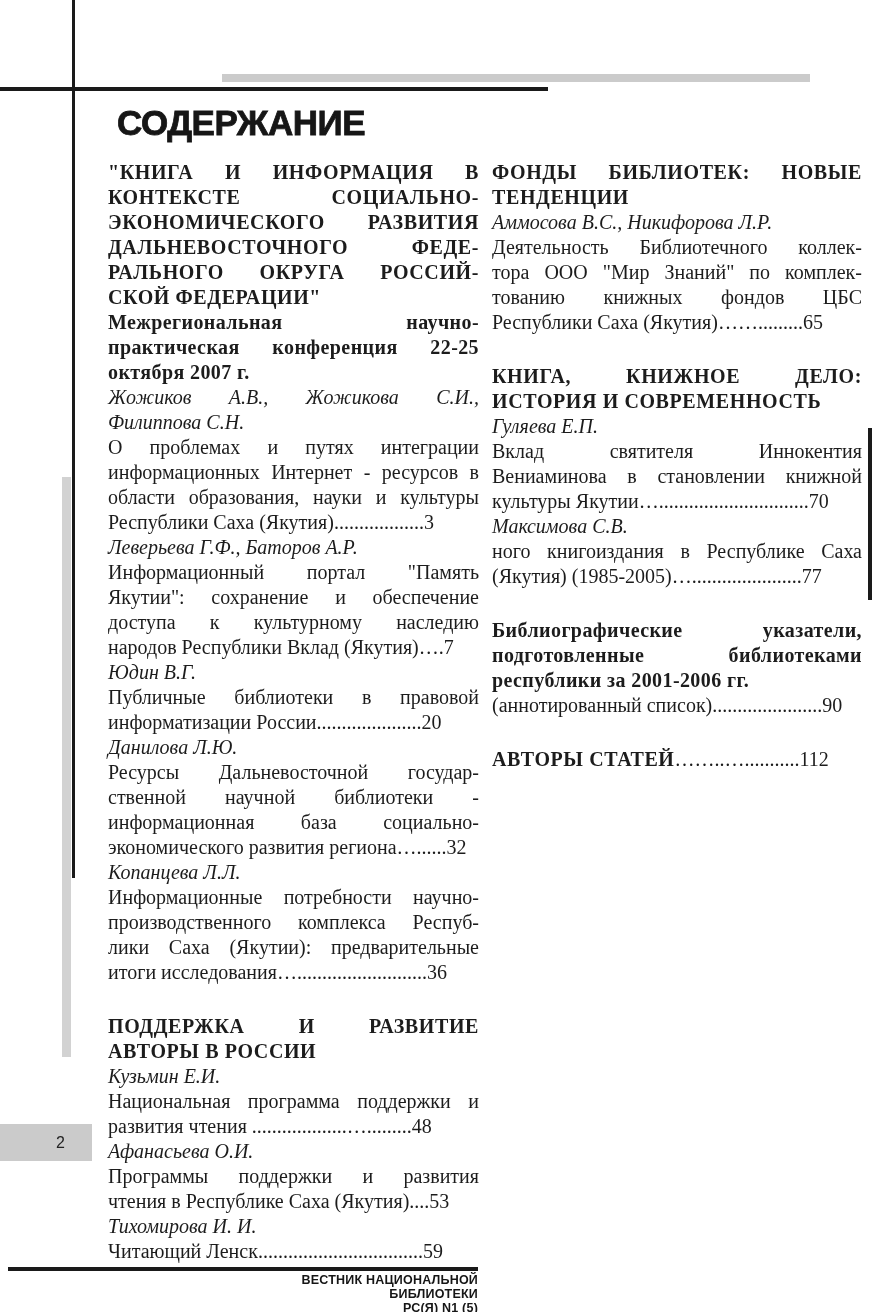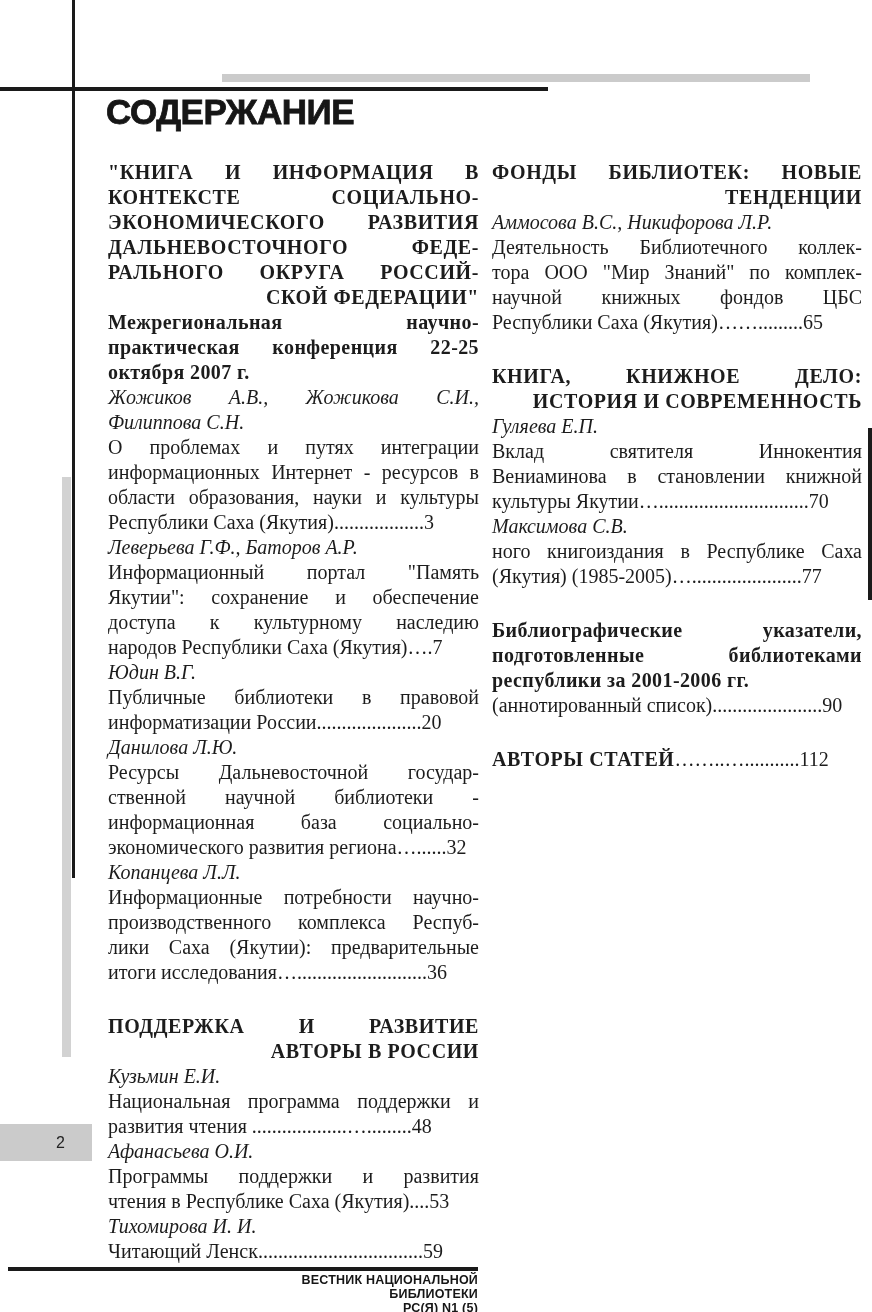--- a/index.html
+++ b/index.html
@@ -13,40 +13,40 @@
   }
   
   .vline-black { position: absolute; left: 72px; top: 0; width: 3px; height: 878px; background: #1a1a1a; }
   .vline-gray  { position: absolute; left: 62px; top: 477px; width: 9px; height: 580px; background: #d2d2d2; }
   .gray-top-bar{ position: absolute; left: 222px; top: 74px; width: 588px; height: 8px; background: #cbcbcb; }
   .hline-top   { position: absolute; left: 0; top: 87px; width: 548px; height: 4px; background: #1a1a1a; }
   .hline-bottom{ position: absolute; left: 8px; top: 1267px; width: 470px; height: 4px; background: #1a1a1a; }
   .edge-strip  { position: absolute; right: 0; top: 428px; width: 4px; height: 172px; background: #1a1a1a; }
 
   .title {
-    position: absolute; left: 106px; top: 92px; margin: 0;
+    position: absolute; left: 106px; top: 92px; margin: 11px;
     font-family: "Liberation Sans", sans-serif;
     font-weight: bold; font-size: 35px; letter-spacing: -0.5px;
     color: #161616;
     -webkit-text-stroke: 0.8px #161616;
   }
 
   .col {
     position: absolute; top: 160px;
     font-size: 20px; line-height: 25px;
   }
   .col.left  { left: 108px; width: 371px; }
   .col.right { left: 492px; width: 370px; }
 
   .block { margin: 0; }
   .block.gap { margin-top: 29px; }
 
   .line { min-height: 25px; }
   .line.just { text-align: justify; text-align-last: justify; }
-  .line.header    { font-weight: bold; letter-spacing: 0.6px; text-align: right; }
+  .line.header    { font-weight: bold; letter-spacing: 0.6px; }
   .line.subheader { font-weight: bold; letter-spacing: 0.4px; }
   .line.author    { font-style: italic; }
   .hdr-inline     { font-weight: bold; letter-spacing: 0.6px; }
 
   .page-num-box {
     position: absolute; left: 0; top: 1124px; width: 92px; height: 37px;
     background: #cbcbcb;
     display: flex; align-items: center; justify-content: flex-end;
     box-sizing: border-box; padding-right: 27px;
     font-family: "Liberation Sans", sans-serif; font-size: 16px; color: #222;
@@ -86,21 +86,21 @@
       <div class="line author just">Жожиков А.В., Жожикова С.И.,</div>
       <div class="line author">Филиппова С.Н.</div>
       <div class="line body just">О проблемах и путях интеграции</div>
       <div class="line body just">информационных Интернет - ресурсов в</div>
       <div class="line body just">области образования, науки и культуры</div>
       <div class="line body">Республики Саха (Якутия)..................3</div>
       <div class="line author">Леверьева Г.Ф., Баторов А.Р.</div>
       <div class="line body just">Информационный портал "Память</div>
       <div class="line body just">Якутии": сохранение и обеспечение</div>
       <div class="line body just">доступа к культурному наследию</div>
-      <div class="line body">народов Республики Саха (Якутия)….7</div>
+      <div class="line body">народов Республики Вклад (Якутия)….7</div>
       <div class="line author">Юдин В.Г.</div>
       <div class="line body just">Публичные библиотеки в правовой</div>
       <div class="line body">информатизации России.....................20</div>
       <div class="line author">Данилова Л.Ю.</div>
       <div class="line body just">Ресурсы Дальневосточной государ-</div>
       <div class="line body just">ственной научной библиотеки -</div>
       <div class="line body just">информационная база социально-</div>
       <div class="line body">экономического развития региона…......32</div>
       <div class="line author">Копанцева Л.Л.</div>
       <div class="line body just">Информационные потребности научно-</div>
@@ -121,21 +121,21 @@
       <div class="line body">Читающий Ленск.................................59</div>
     </div>
   </div>
 <div class="col right">
     <div class="block">
       <div class="line header just">ФОНДЫ БИБЛИОТЕК: НОВЫЕ</div>
       <div class="line header">ТЕНДЕНЦИИ</div>
       <div class="line author">Аммосова В.С., Никифорова Л.Р.</div>
       <div class="line body just">Деятельность Библиотечного коллек-</div>
       <div class="line body just">тора ООО "Мир Знаний" по комплек-</div>
-      <div class="line body just">научной книжных фондов ЦБС</div>
+      <div class="line body just">тованию книжных фондов ЦБС</div>
       <div class="line body">Республики Саха (Якутия)…….........65</div>
     </div>
     <div class="block gap">
       <div class="line header just">КНИГА, КНИЖНОЕ ДЕЛО:</div>
       <div class="line header">ИСТОРИЯ И СОВРЕМЕННОСТЬ</div>
       <div class="line author">Гуляева Е.П.</div>
       <div class="line body just">Вклад святителя Иннокентия</div>
       <div class="line body just">Вениаминова в становлении книжной</div>
       <div class="line body">культуры Якутии…..............................70</div>
       <div class="line author">Максимова С.В.</div>

